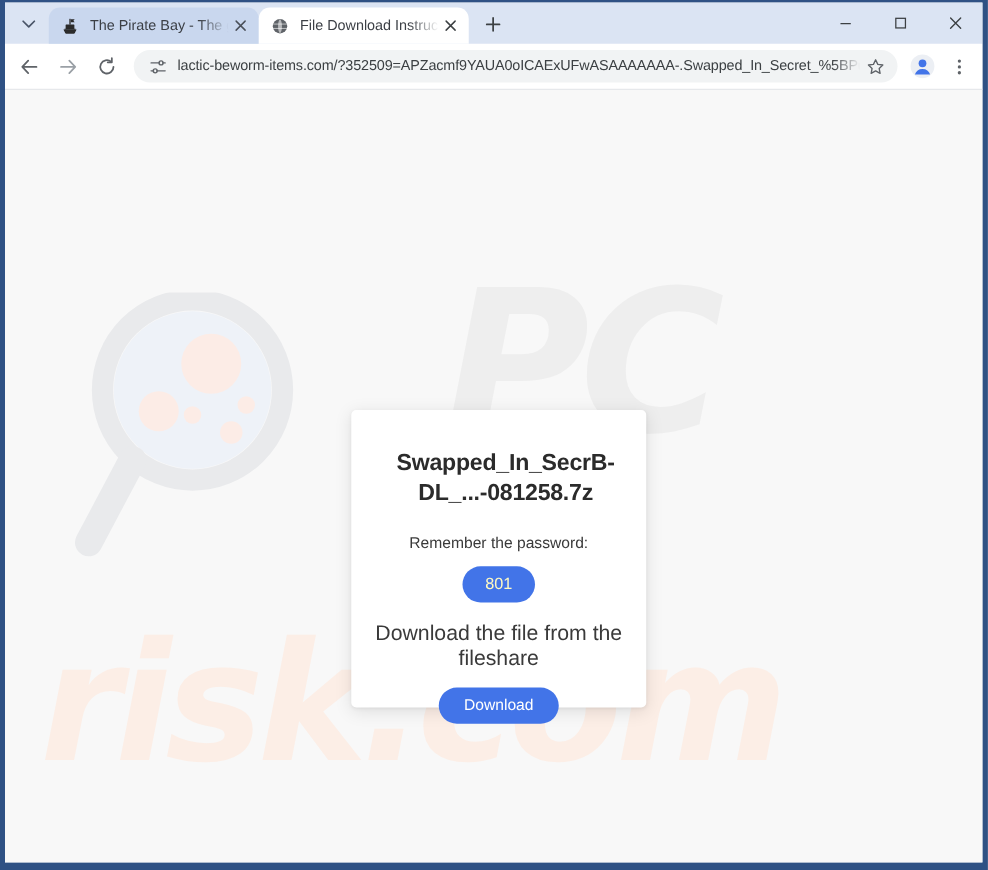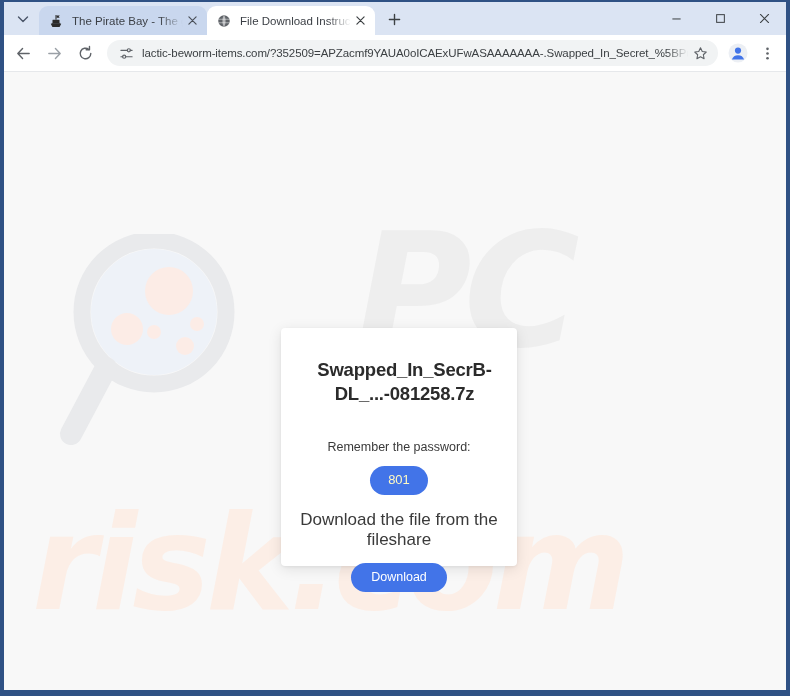--- a/index.html
+++ b/index.html
@@ -240,21 +240,21 @@
     color: #2b2b2b;
     line-height: 1.28;
     text-align: center;
     margin: 0 0 0 11px;
     letter-spacing: -0.2px;
     word-break: break-word;
   }
   .card-subtitle {
     font-size: 12.5px;
     color: #3a3a3a;
-    margin-top: 35px;
+    margin-top: 22px;
   }
   .password-pill {
     display: inline-block;
     margin-top: 12px;
     background: #4274e8;
     color: #fef9c3;
     font-size: 13px;
     border-radius: 16px;
     padding: 7px 18px;
     min-width: 22px;

